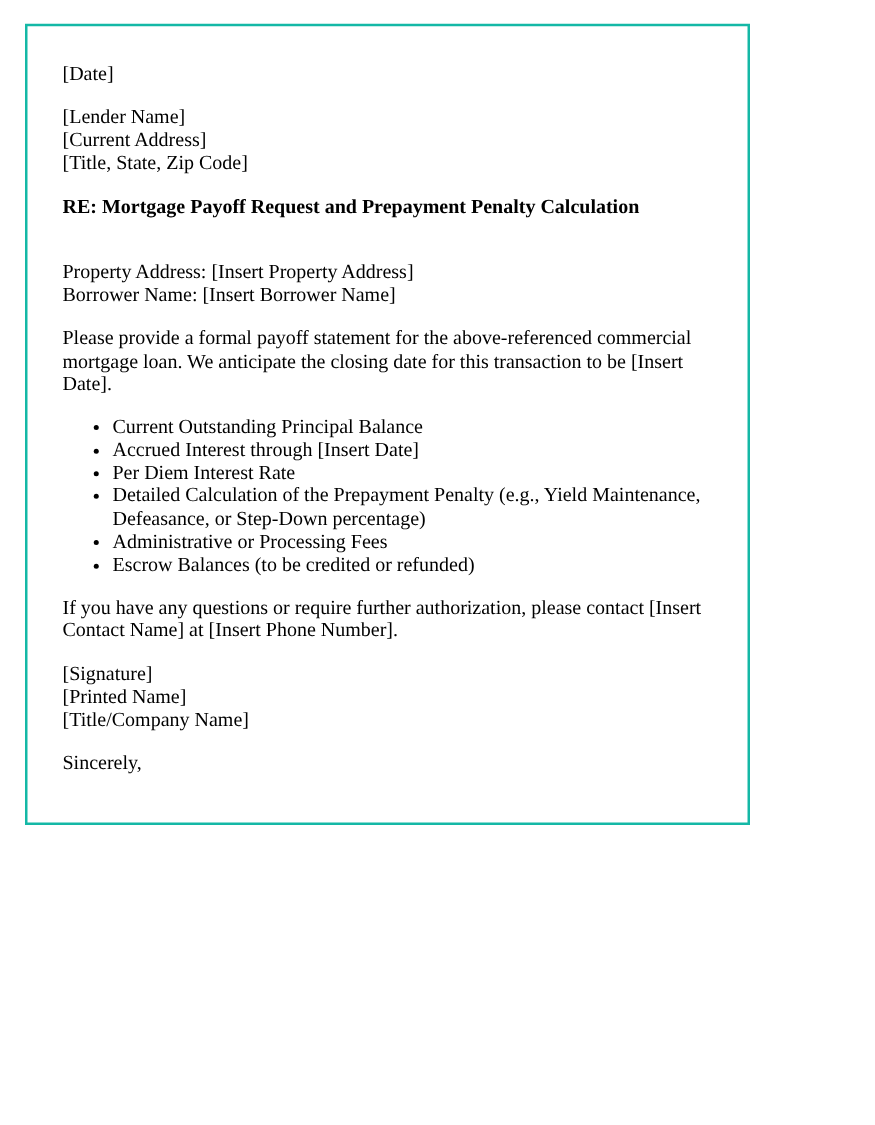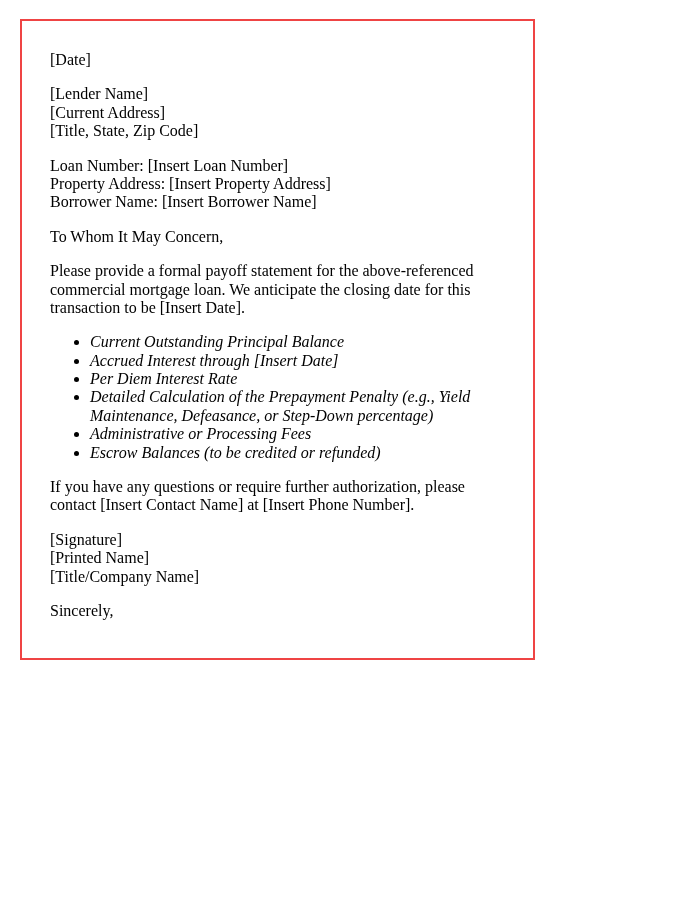--- a/index.html
+++ b/index.html
@@ -12,60 +12,59 @@
     height: 900px;
     font-family: "Liberation Serif", "DejaVu Serif", serif;
     font-size: 16px;
     line-height: 1.15;
     color: #000000;
     overflow: hidden;
   }
   .letter {
     box-sizing: border-box;
     margin: 19px 38px 0 20px;
-    width: 515px;
-    border: 2px solid #ef4444;
+    width: 580px;
+    border: 2px solid #14b8a6;
     padding: 14px 28px 22px 28px;
     background: #ffffff;
   }
   .letter p {
     margin: 16px 0;
   }
   .letter ul {
     margin: 16px 0;
     padding-left: 40px;
-    font-style: italic;
   }
   .subject {
     font-weight: bold;
   }
 </style>
 </head>
 <body>
 
 <div class="letter">
 
   <p>
     <span>[Date]</span>
   </p>
 
   <p>
     <span>[Lender Name]</span><br>
     <span>[Current Address]</span><br>
     <span>[Title, State, Zip Code]</span>
   </p>
 
+  <p class="subject">RE: Mortgage Payoff Request and Prepayment Penalty Calculation</p>
 
   <p>
-    <span>Loan Number: [Insert Loan Number]</span><br>
+    <br>
     <span>Property Address: [Insert Property Address]</span><br>
     <span>Borrower Name: [Insert Borrower Name]</span>
   </p>
 
-  <p>To Whom It May Concern,</p>
 
   <p>Please provide a formal payoff statement for the above-referenced commercial mortgage loan. We anticipate the closing date for this transaction to be [Insert Date].</p>
 
 
   <ul>
     <li>Current Outstanding Principal Balance</li>
     <li>Accrued Interest through [Insert Date]</li>
     <li>Per Diem Interest Rate</li>
     <li>Detailed Calculation of the Prepayment Penalty (e.g., Yield Maintenance, Defeasance, or Step-Down percentage)</li>
     <li>Administrative or Processing Fees</li>

